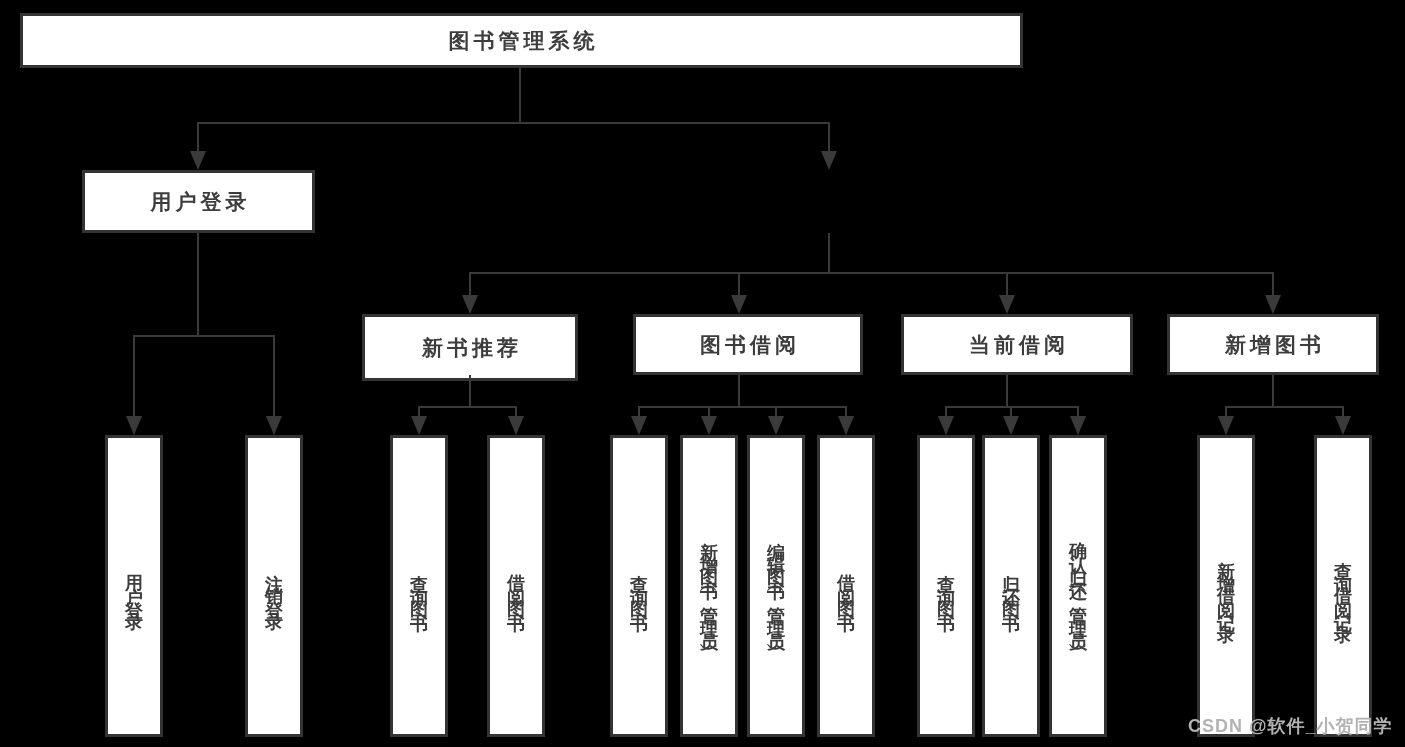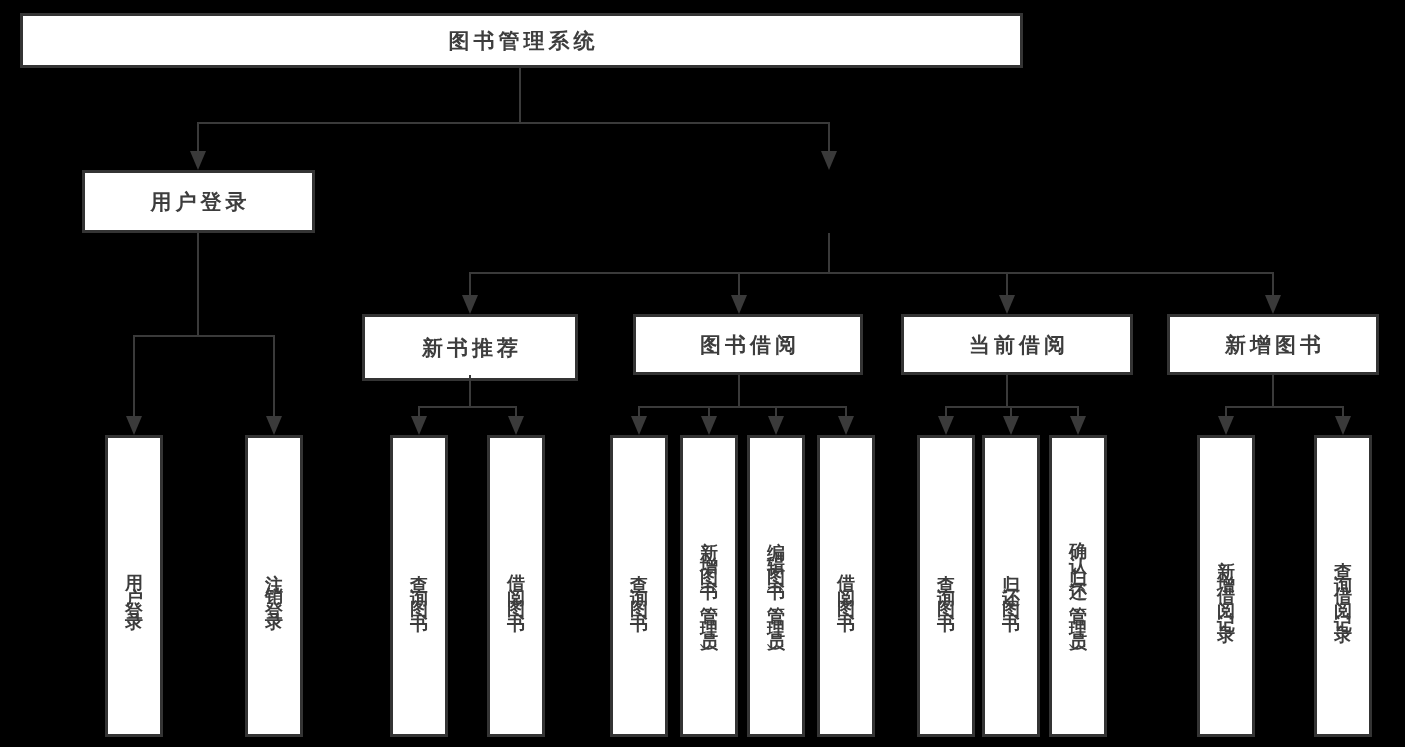--- a/index.html
+++ b/index.html
@@ -140,14 +140,15 @@
   <div class="box vbox" style="left:747px; top:435px; width:58px; height:302px;">编辑图书（管理员）</div>
   <div class="box vbox" style="left:817px; top:435px; width:58px; height:302px;">借阅图书</div>
 
   <div class="box vbox" style="left:917px; top:435px; width:58px; height:302px;">查询图书</div>
   <div class="box vbox" style="left:982px; top:435px; width:58px; height:302px;">归还图书</div>
   <div class="box vbox" style="left:1049px; top:435px; width:58px; height:302px;">确认归还（管理员）</div>
 
   <div class="box vbox" style="left:1197px; top:435px; width:58px; height:302px;">新增借阅记录</div>
   <div class="box vbox" style="left:1314px; top:435px; width:58px; height:302px;">查询借阅记录</div>
 
+  <div class="watermark">CSDN @软件_小贺同学</div>
 
 </div>
 
 </body></html>

